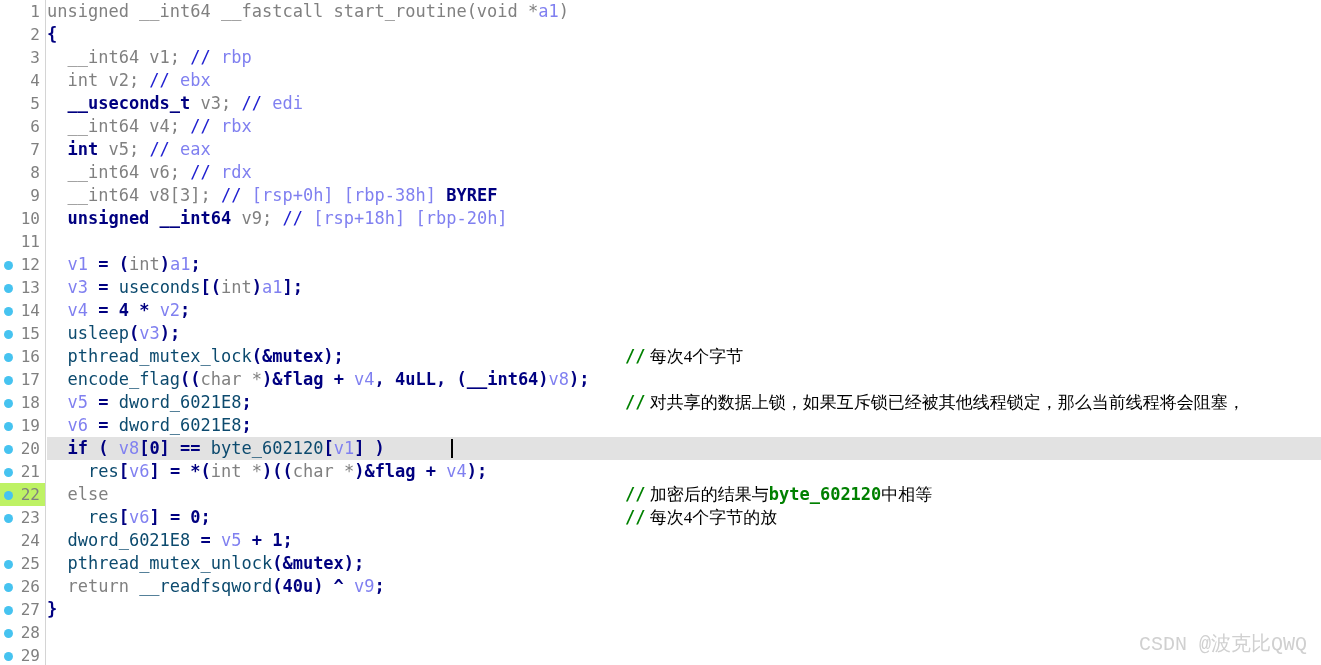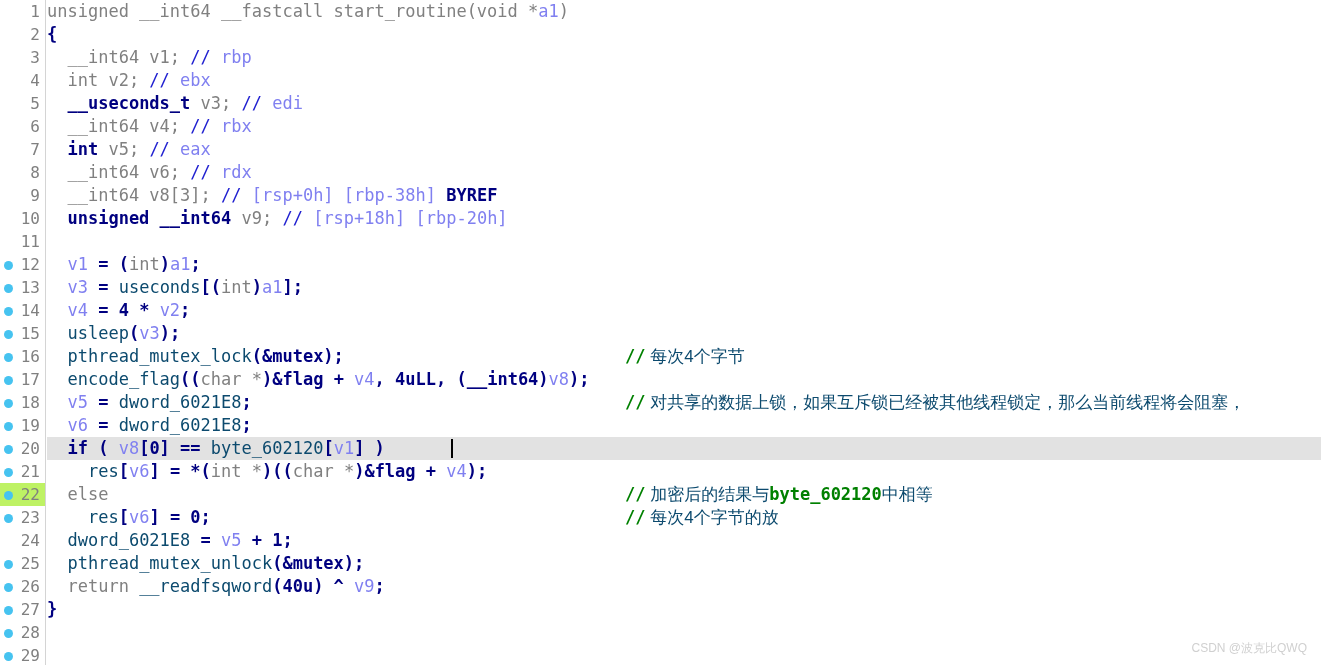--- a/index.html
+++ b/index.html
@@ -85,42 +85,42 @@
   
   .cmt-col {
     position: absolute;
     left: 578px;
     top: 0;
     white-space: pre;
     font-size: 17px;
     font-family: "DejaVu Sans Mono", "Liberation Mono", monospace;
   }
   .cmt-cn {
-    font-family: Liberation Sans, sans-serif;
-    color: #0c4a6e;
+    font-family: Liberation Serif, serif;
+    color: #000000;
   }
   .cmt-mark { color: #008000; font-weight: bold; }
   .cmt-id   { color: #008000; font-weight: bold;
               font-family: "DejaVu Sans Mono", "Liberation Mono", monospace; }
 
   
   .caret {
     position: absolute;
     width: 2px;
     height: 19px;
     top: 2px;
     background: #000000;
   }
 
   .watermark {
     position: absolute;
     right: 14px;
     bottom: 8px;
-    font-family: Liberation Sans, sans-serif;
-    font-size: 12px;
+    font-family: Liberation Mono, monospace;
+    font-size: 20px;
     color: #d0d0d0;
     white-space: pre;
   }
 </style>
 </head>
 <body>
 
 <div id="editor">
 
   <div class="gutter">

